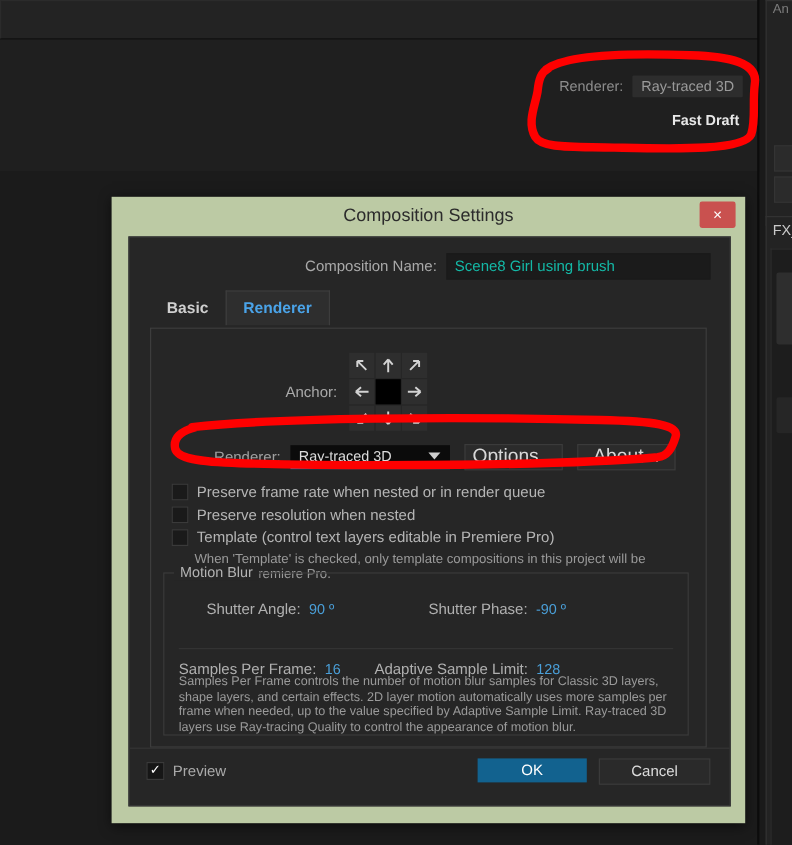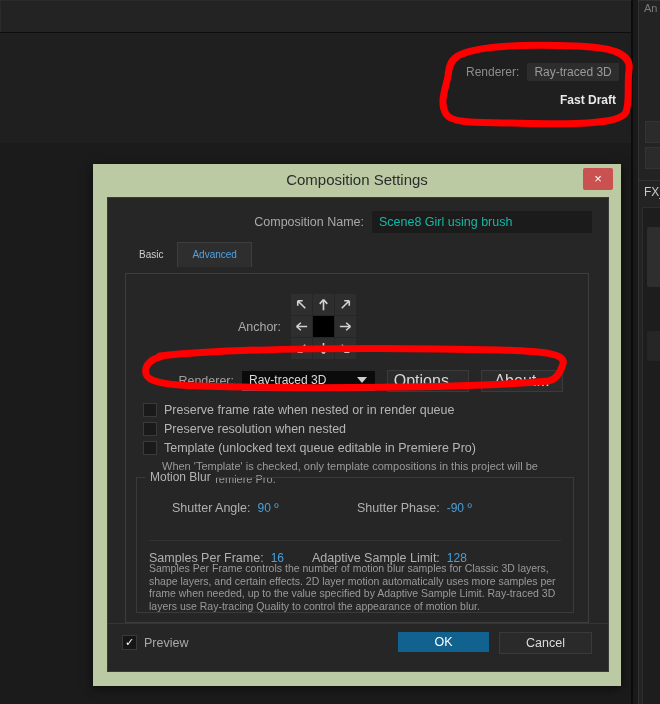--- a/index.html
+++ b/index.html
@@ -49,21 +49,21 @@
     color:#fff;font-size:13px;line-height:22px;text-align:center;border-radius:2px;cursor:pointer;}
   .dlg-body{position:absolute;left:14px;top:33px;width:500px;height:473px;background:#262626;
     border:1px solid #3a3a3a;}
 
   .comp-name-row{position:absolute;left:16px;top:13px;width:100%;display:flex;align-items:center;}
   .comp-name-row .lbl{width:240px;text-align:right;color:#a9a9a9;font-size:12.5px;padding-right:8px;}
   .comp-name-row .fld{width:212px;height:20px;background:#1b1b1b;color:#14b8a6;font-size:12.5px;
     line-height:20px;padding-left:6px;border:1px solid #1b1b1b;}
 
   .tabs{position:absolute;left:17px;top:44px;display:flex;align-items:flex-end;}
-  .tab{padding:6px 14px 7px 14px;font-size:10px;color:#cfcfcf;cursor:pointer;}
+  .tab{padding:6px 14px 7px 14px;font-size:13px;color:#cfcfcf;cursor:pointer;font-weight:bold;}
   .tab.active{background:#2e2e2e;color:#4aa3e8;border:1px solid #3d3d3d;border-bottom:none;}
 
   .pane{position:absolute;left:17px;top:75px;width:462px;height:348px;
     background:#262626;border:1px solid #3d3d3d;}
 
   
   .anchor-row{position:absolute;left:0;top:20px;width:100%;display:flex;align-items:center;}
   .anchor-row .lbl{width:155px;text-align:right;color:#a9a9a9;font-size:12.5px;padding-right:10px;}
   .anchor-grid{display:grid;grid-template-columns:repeat(3,21px);grid-template-rows:repeat(3,21px);gap:1px;}
   .acell{background:#2e2e2e;display:flex;align-items:center;justify-content:center;cursor:pointer;}
@@ -152,21 +152,21 @@
 
   <div class="dlg-body">
 
     <div class="comp-name-row">
       <span class="lbl">Composition Name:</span>
       <span class="fld">Scene8 Girl using brush</span>
     </div>
 
     <div class="tabs">
       <div class="tab">Basic</div>
-      <div class="tab active">Advanced</div>
+      <div class="tab active">Renderer</div>
     </div>
 
     <div class="pane">
 
       <div class="anchor-row">
         <span class="lbl">Anchor:</span>
         <div class="anchor-grid">
           <div class="acell">
               <svg width="15" height="15" viewBox="0 0 24 24">
                 <path d="M6 6 L18 18 M6 6 L6 14 M6 6 L14 6" stroke="#d2d2d2" stroke-width="2.6" fill="none"></path>
@@ -224,21 +224,21 @@
       <div class="cbrow" style="top:129px">
         <span class="cb"></span>
         <span class="cl">Preserve frame rate when nested or in render queue</span>
       </div>
       <div class="cbrow" style="top:148px">
         <span class="cb"></span>
         <span class="cl">Preserve resolution when nested</span>
       </div>
       <div class="cbrow" style="top:167px">
         <span class="cb"></span>
-        <span class="cl">Template (unlocked text queue editable in Premiere Pro)</span>
+        <span class="cl">Template (control text layers editable in Premiere Pro)</span>
       </div>
       <div class="note" style="top:186px">When 'Template' is checked, only template compositions in this project will be visible to Premiere Pro.</div>
 
       <div class="mb">
         <span class="mb-cap">Motion Blur</span>
 
         <div class="mbrow" style="left:35px;top:23px">
           <span class="ml">Shutter Angle:</span>
           <span class="mv">90 º</span>
         </div>

